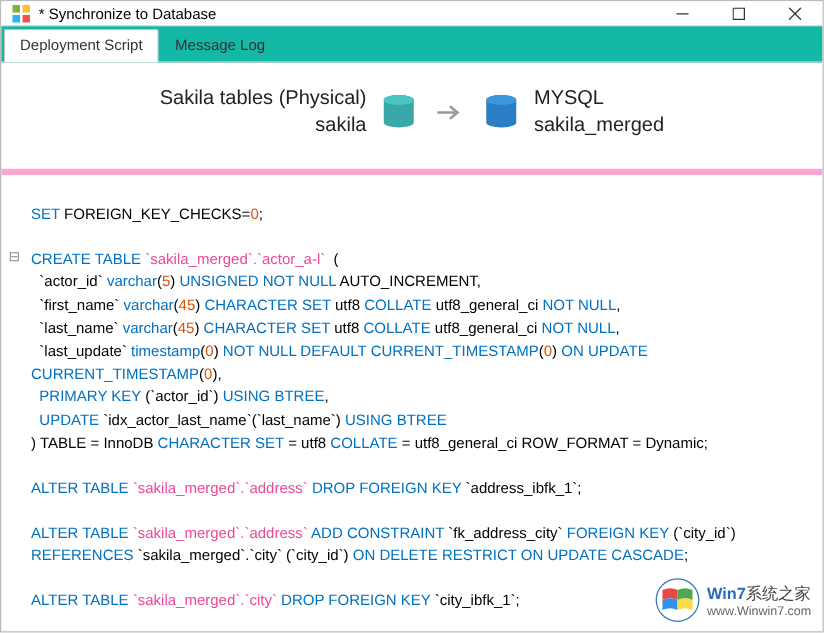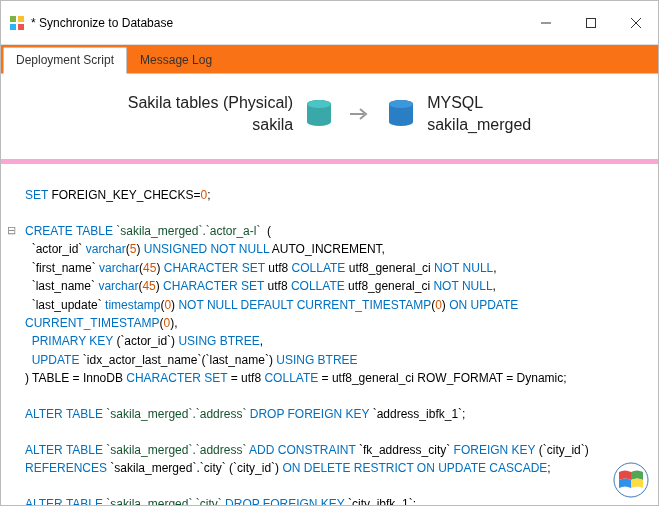--- a/index.html
+++ b/index.html
@@ -1,40 +1,40 @@
 <!DOCTYPE html>
 <html><head>
 <meta charset="utf-8">
 <style>
 * { margin: 0; padding: 0; box-sizing: border-box; font-family: "Segoe UI", Tahoma, sans-serif; }
 body { background: #fff; width: 659px; height: 506px; overflow: hidden; border: 1px solid #bbb; }
 
-.titlebar { height: 44px; display: flex; align-items: center; padding: 0 0 0 8px; background: #fff; border-bottom: 1px solid #ddd; }
+.titlebar { height: 20px; display: flex; align-items: center; padding: 0 0 0 8px; background: #fff; border-bottom: 1px solid #ddd; }
 .titlebar .app-icon { width: 16px; height: 16px; margin-right: 6px; }
 .titlebar .title { font-size: 12px; color: #000; flex: 1; }
 .titlebar .win-btn { width: 45px; height: 29px; display: flex; align-items: center; justify-content: center; }
 
-.tabs { display: flex; padding: 2px 2px 0 2px; background: #f97316; border-bottom: 1px solid #c4c4c4; }
+.tabs { display: flex; padding: 2px 2px 0 2px; background: #14b8a6; border-bottom: 1px solid #c4c4c4; }
 .tab { padding: 5px 12px; font-size: 12px; color: #333; border: 1px solid transparent; cursor: pointer; }
 .tab.active { background: #fff; border: 1px solid #c4c4c4; border-bottom: 1px solid #fff; margin-bottom: -1px; border-radius: 2px 2px 0 0; }
 
 .diagram { display: flex; align-items: center; justify-content: center; gap: 16px; padding: 18px 0 22px 0; }
 .db-block { display: flex; align-items: center; gap: 12px; }
 .db-text { text-align: right; font-size: 16px; color: #222; line-height: 1.4; }
 .db-text.left { text-align: left; }
 .cylinder { width: 28px; height: 30px; }
 .arrow { color: #999; }
 
 .code-wrap { border-top: 5px solid #f9a8d4; }
 .code { font-family: Consolas, "Courier New", monospace; font-size: 12px; line-height: 1.45; padding: 6px 10px 6px 24px; white-space: pre-wrap; word-break: break-word; height: 348px; overflow-y: auto; position: relative; }
 .gutter-mark { position: absolute; left: 6px; color: #888; font-size: 11px; user-select: none; }
 
 .kw { color: #0070c1; }
 .num { color: #d35400; }
-.name { color: #14532d; margin-top: 24px; }
+.name { color: #ec4899; margin-top: 24px; }
 
 .watermark { position: absolute; bottom: 8px; right: 10px; display: flex; align-items: center; gap: 6px; font-size: 13px; color: #333; opacity: 0.92; }
 .watermark .logo { width: 36px; height: 36px; }
 .watermark .t1 { font-size: 13px; color: #1a5fb4; font-weight: bold; }
 .watermark .t2 { font-size: 10px; color: #555; }
 </style>
 </head>
 <body>
 
 <div class="titlebar">
@@ -123,13 +123,17 @@
 </div>
 
 <div class="watermark">
   <svg class="logo" viewBox="0 0 36 36">
     <circle cx="18" cy="18" r="17" fill="#fff" stroke="#2a6fb3" stroke-width="1"></circle>
     <path d="M6 10 q6 -3 12 0 v8 q-6 -3 -12 0 z" fill="#e53935"></path>
     <path d="M18 10 q6 -3 12 0 v8 q-6 -3 -12 0 z" fill="#43a047"></path>
     <path d="M6 18 q6 -3 12 0 v8 q-6 -3 -12 0 z" fill="#1e88e5"></path>
     <path d="M18 18 q6 -3 12 0 v8 q-6 -3 -12 0 z" fill="#fdd835"></path>
   </svg>
+  <div>
+    <div><span class="t1">Win7</span><span>系统之家</span></div>
+    <div class="t2">www.Winwin7.com</div>
+  </div>
 </div>
 
 </body></html>

